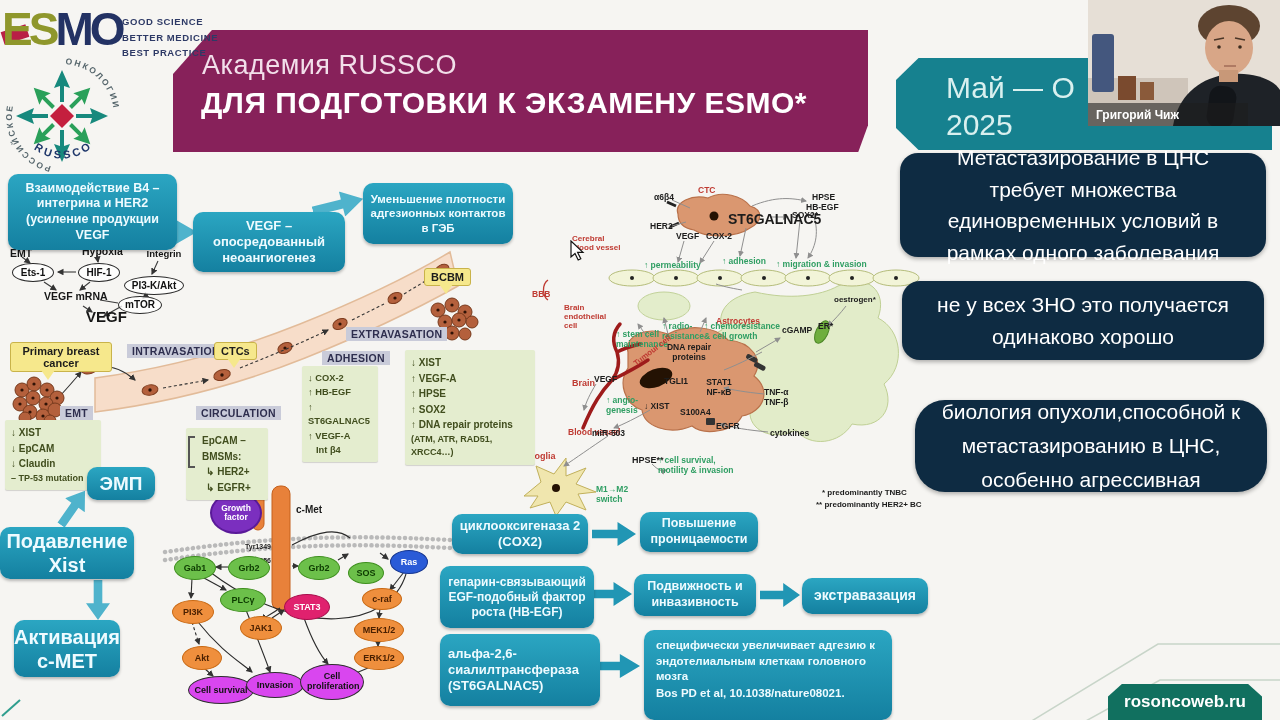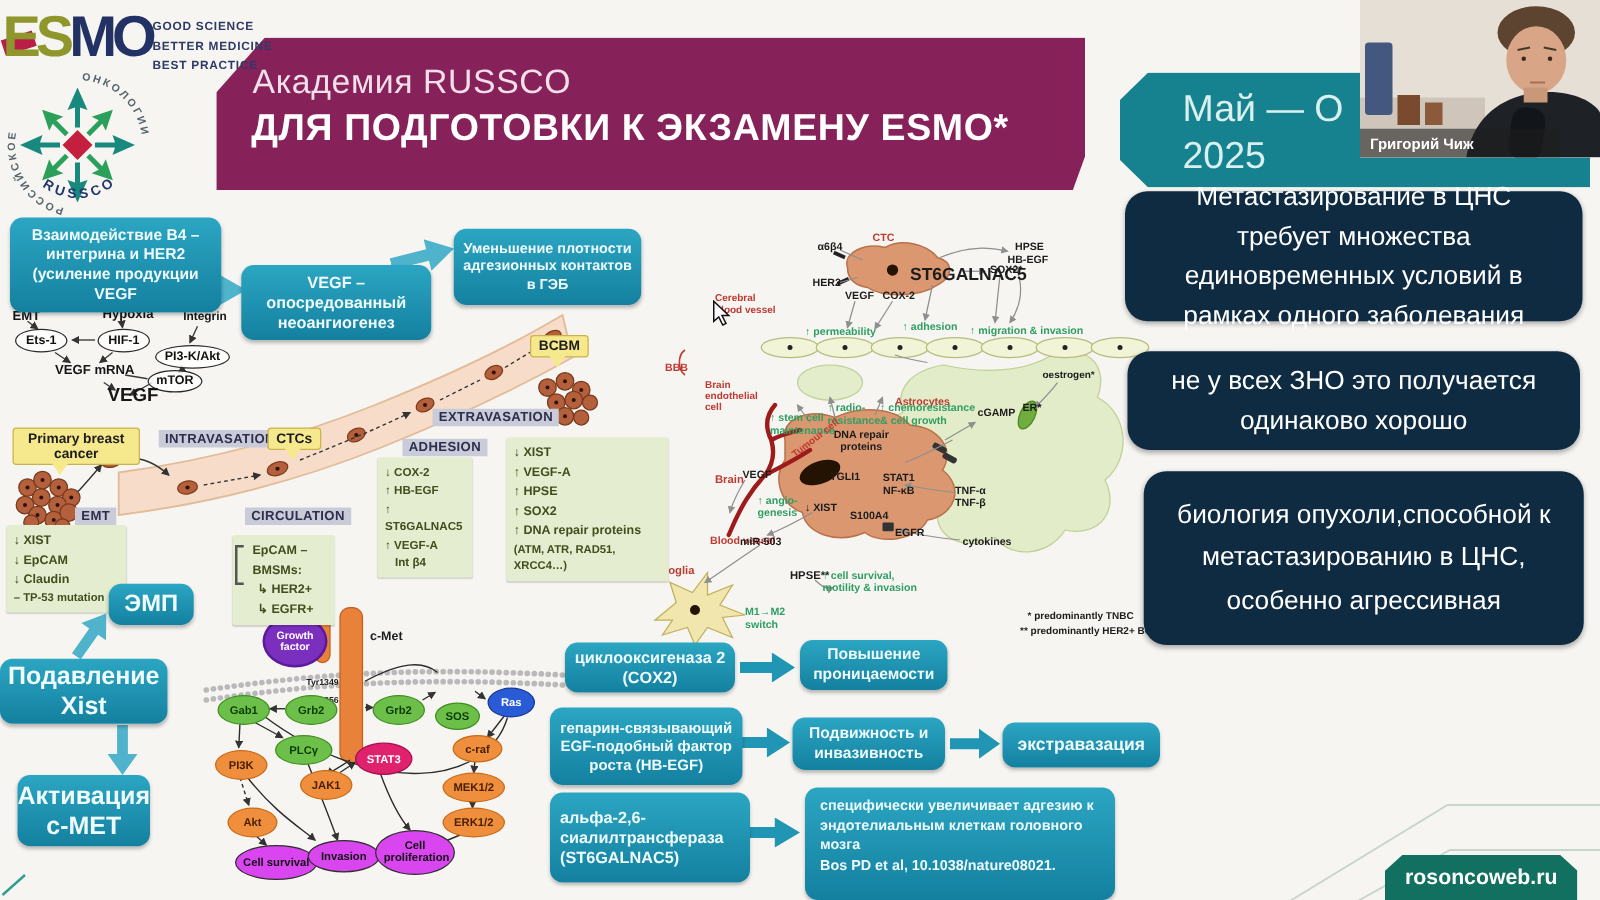--- a/index.html
+++ b/index.html
@@ -335,21 +335,21 @@
       <span style="color:#fff;font-size:12px;font-weight:700;padding-left:8px;">Григорий Чиж</span>
     </div>
   </div>
 
   <div class="navybox" style="left:900px;top:153px;width:366px;height:104px;z-index:3;">
     <div class="kp-text">Метастазирование в ЦНС требует множества единовременных условий в рамках одного заболевания</div>
   </div>
   <div class="navybox" style="left:902px;top:281px;width:362px;height:79px;z-index:3;">
     <div class="kp-text">не у всех ЗНО это получается одинаково хорошо</div>
   </div>
-  <div class="navybox" style="left:915px;top:377px;width:352px;height:139px;z-index:3;">
+  <div class="navybox" style="left:915px;top:400px;width:352px;height:92px;z-index:3;border-radius:30px;">
     <div class="kp-text" style="line-height:1.62">биология опухоли,способной к метастазированию в ЦНС, особенно агрессивная</div>
   </div>
 
   <div class="tealbox" style="left:8px;top:174px;width:157px;height:72px;font-size:12.5px;padding:2px 6px;z-index:3;">
     <span>Взаимодействие В4 – интегрина и HER2 (усиление продукции VEGF</span>
   </div>
   <div class="barrow light" style="left:143px;top:219px;width:54px;height:26px;z-index:2;"></div>
   <div class="tealbox" style="left:193px;top:212px;width:140px;height:56px;font-size:13px;padding:2px 6px;z-index:3;">
     <span>VEGF – опосредованный неоангиогенез</span>
   </div>

